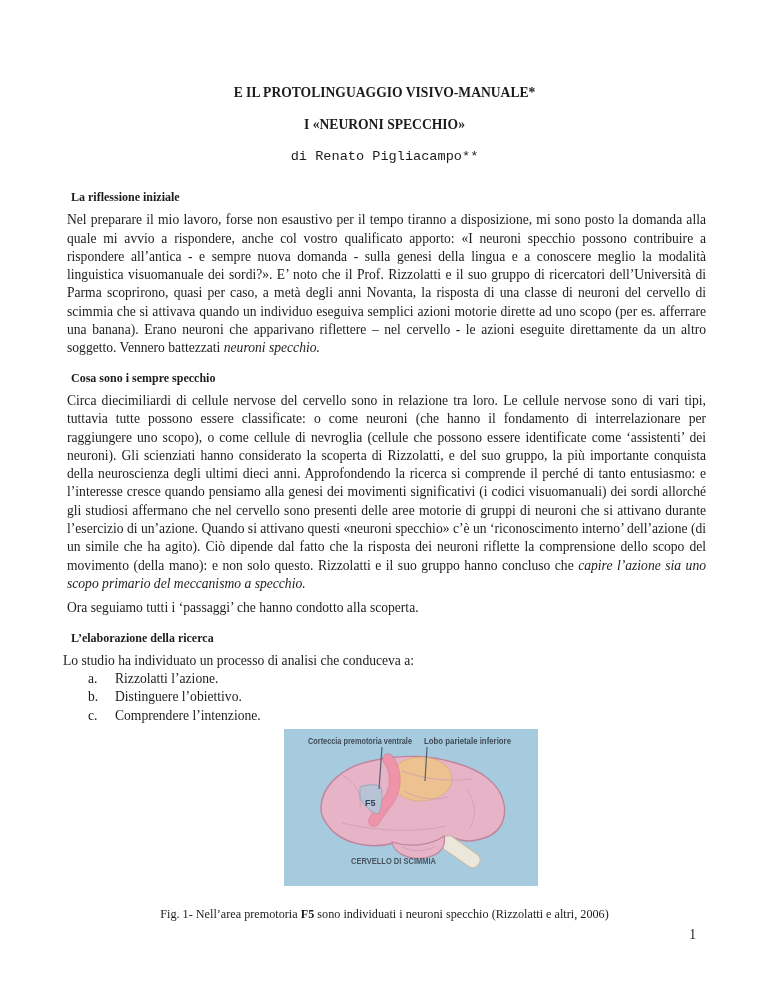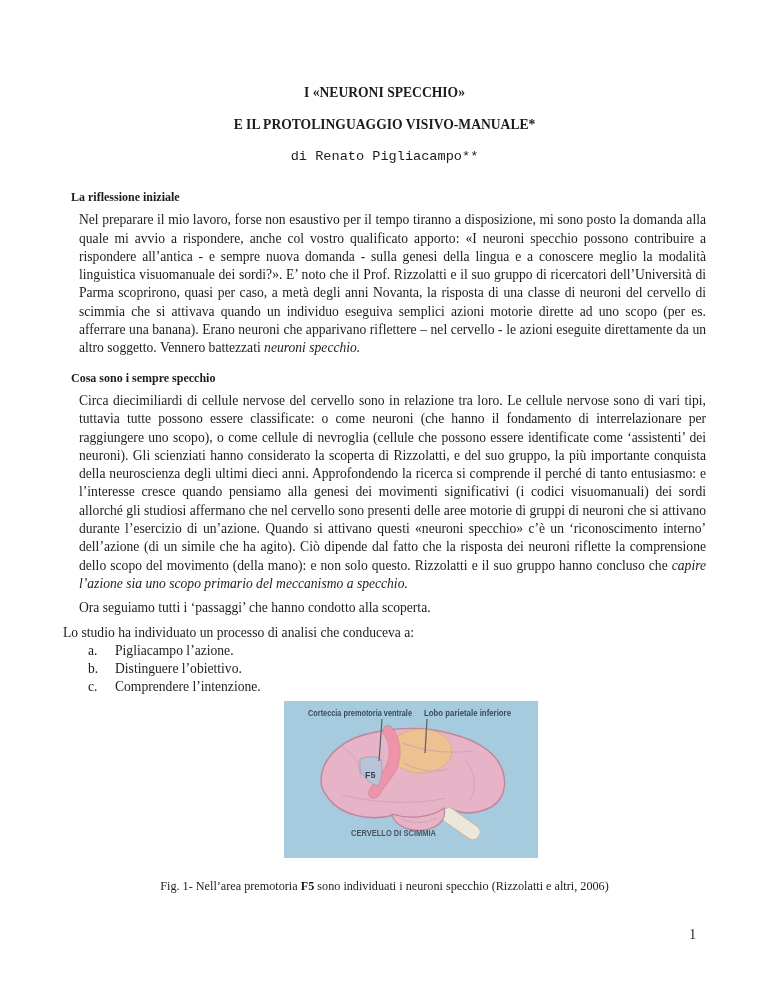--- a/index.html
+++ b/index.html
@@ -34,21 +34,21 @@
   .sec-heading {
     font-weight:bold;
     font-size:12px;
     line-height:18.3px;
     margin:11px 0 5px 8px;
   }
   .body-par {
     font-size:13.6px;
     line-height:18.3px;
     text-align:justify;
-    margin:0 0 6px 16px;
+    margin:0 0 6px 4px;
   }
   .body-par em { font-style:italic; }
   .intro-par {
     font-size:13.6px;
     line-height:18.3px;
     margin:0;
   }
   .abc-list { margin:0 0 2px 25px; }
   .abc-item {
     display:flex;
@@ -73,37 +73,38 @@
     right:72px; top:927px;
     font-size:13.6px;
   }
 </style>
 </head>
 <body>
 
 <div class="page">
   <div class="content">
 
+    <p class="title-line">E IL PROTOLINGUAGGIO VISIVO-MANUALE*</p>
     <p class="title-line">I «NEURONI SPECCHIO»</p>
-    <p class="title-line">E IL PROTOLINGUAGGIO VISIVO-MANUALE*</p>
     <p class="byline">di Renato Pigliacampo**</p>
 
     <h2 class="sec-heading">La riflessione iniziale</h2>
     <p class="body-par"><span>Nel preparare il mio lavoro, forse non esaustivo per il tempo tiranno a disposizione, mi sono posto la domanda alla quale mi avvio a rispondere, anche col vostro qualificato apporto: «I neuroni specchio possono contribuire a rispondere all’antica - e sempre nuova domanda - sulla genesi della lingua e a conoscere meglio la modalità linguistica visuomanuale dei sordi?». E’ noto che il Prof. Rizzolatti e il suo gruppo di ricercatori dell’Università di Parma scoprirono, quasi per caso, a metà degli anni Novanta, la risposta di una classe di neuroni del cervello di scimmia che si attivava quando un individuo eseguiva semplici azioni motorie dirette ad uno scopo (per es. afferrare una banana). Erano neuroni che apparivano riflettere – nel cervello - le azioni eseguite direttamente da un altro soggetto. Vennero battezzati </span><em>neuroni specchio.</em></p>
 
     <h2 class="sec-heading">Cosa sono i sempre specchio</h2>
     <p class="body-par"><span>Circa diecimiliardi di cellule nervose del cervello sono in relazione tra loro. Le cellule nervose sono di vari tipi, tuttavia tutte possono essere classificate: o come neuroni (che hanno il fondamento di interrelazionare per raggiungere uno scopo), o come cellule di nevroglia (cellule che possono essere identificate come ‘assistenti’ dei neuroni). Gli scienziati hanno considerato la scoperta di Rizzolatti, e del suo gruppo, la più importante conquista della neuroscienza degli ultimi dieci anni. Approfondendo la ricerca si comprende il perché di tanto entusiasmo: e l’interesse cresce quando pensiamo alla genesi dei movimenti significativi (i codici visuomanuali) dei sordi allorché gli studiosi affermano che nel cervello sono presenti delle aree motorie di gruppi di neuroni che si attivano durante l’esercizio di un’azione. Quando si attivano questi «neuroni specchio» c’è un ‘riconoscimento interno’ dell’azione (di un simile che ha agito). Ciò dipende dal fatto che la risposta dei neuroni riflette la comprensione dello scopo del movimento (della mano): e non solo questo. Rizzolatti e il suo gruppo hanno concluso che </span><em>capire l’azione sia uno scopo primario del meccanismo a specchio.</em></p>
     <p class="body-par">Ora seguiamo tutti i ‘passaggi’ che hanno condotto alla scoperta.</p>
 
+    <h2 class="sec-heading">L’elaborazione della ricerca</h2>
     <p class="intro-par">Lo studio ha individuato un processo di analisi che conduceva a:</p>
 
     <div class="abc-list">
       <div class="abc-item">
         <span class="abc-marker">a.</span>
-        <span>Pigliacampo l’azione.</span>
+        <span>Rizzolatti l’azione.</span>
       </div>
       <div class="abc-item">
         <span class="abc-marker">b.</span>
         <span>Distinguere l’obiettivo.</span>
       </div>
       <div class="abc-item">
         <span class="abc-marker">c.</span>
         <span>Comprendere l’intenzione.</span>
       </div>
     </div>

